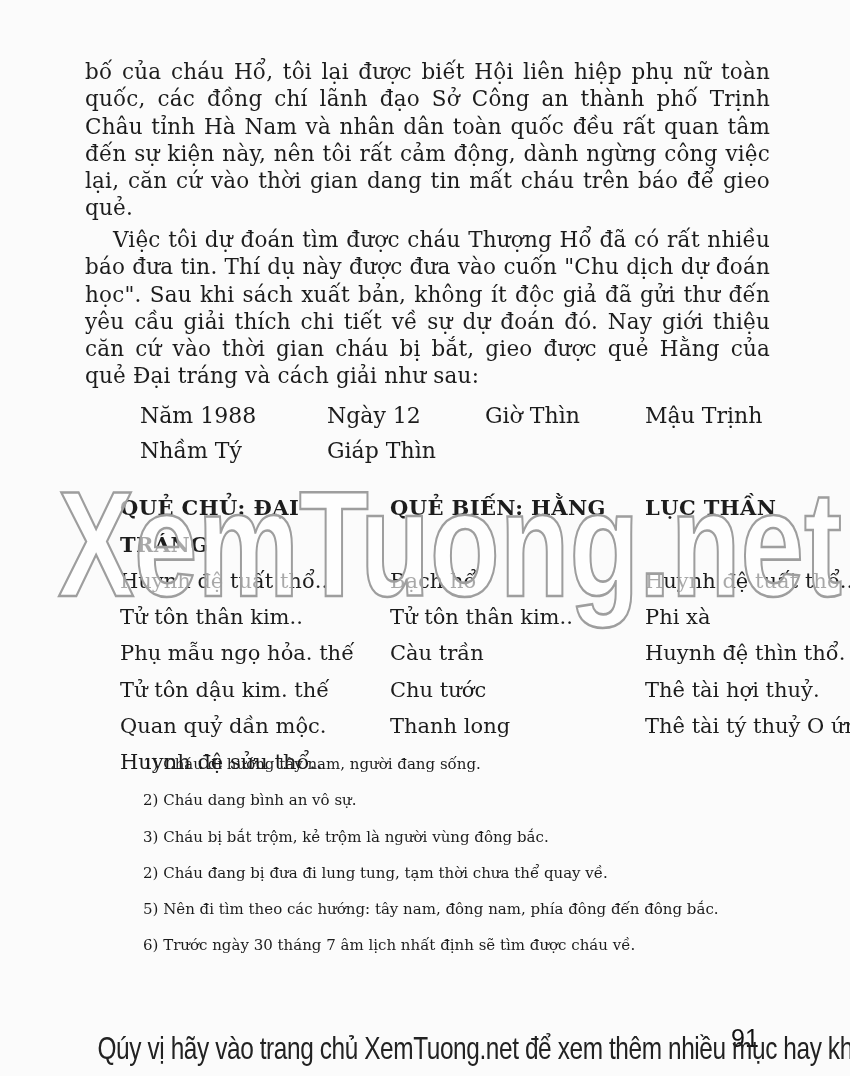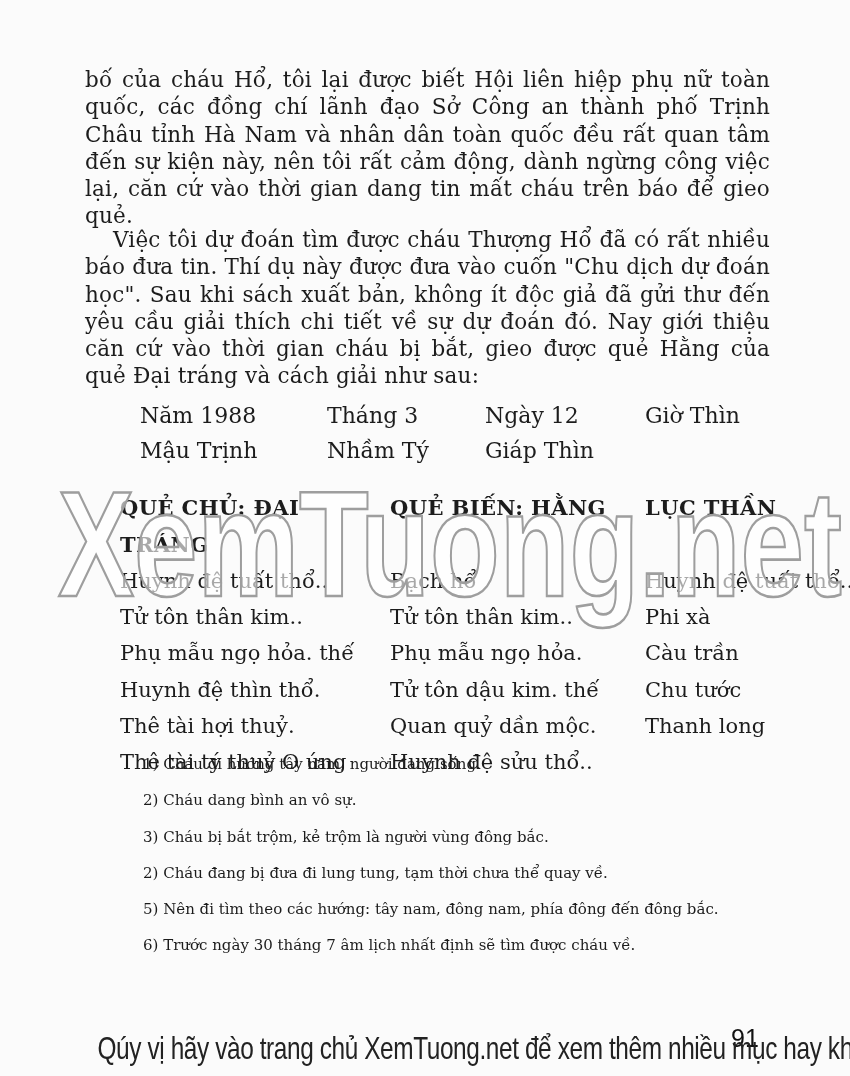--- a/index.html
+++ b/index.html
@@ -56,27 +56,26 @@
     font-size:30.5px;font-weight:400;color:#222;
     transform:scaleX(0.80);transform-origin:center;
     white-space:nowrap;letter-spacing:-0.5px;
   }
 </style>
 </head>
 <body>
 
 <div>
 
-  <div class="abs para" style="top:66px">bố của cháu Hổ, tôi lại được biết Hội liên hiệp phụ nữ toàn quốc, các đồng chí lãnh đạo Sở Công an thành phố Trịnh Châu tỉnh Hà Nam và nhân dân toàn quốc đều rất quan tâm đến sự kiện này, nên tôi rất cảm động, dành ngừng công việc lại, căn cứ vào thời gian dang tin mất cháu trên báo để gieo quẻ.</div>
+  <div class="abs para" style="top:58px">bố của cháu Hổ, tôi lại được biết Hội liên hiệp phụ nữ toàn quốc, các đồng chí lãnh đạo Sở Công an thành phố Trịnh Châu tỉnh Hà Nam và nhân dân toàn quốc đều rất quan tâm đến sự kiện này, nên tôi rất cảm động, dành ngừng công việc lại, căn cứ vào thời gian dang tin mất cháu trên báo để gieo quẻ.</div>
 
   <div class="abs para indent" style="top:226px">Việc tôi dự đoán tìm được cháu Thượng Hổ đã có rất nhiều báo đưa tin. Thí dụ này được đưa vào cuốn "Chu dịch dự đoán học". Sau khi sách xuất bản, không ít độc giả đã gửi thư đến yêu cầu giải thích chi tiết về sự dự đoán đó. Nay giới thiệu căn cứ vào thời gian cháu bị bắt, gieo được quẻ Hằng của quẻ Đại tráng và cách giải như sau:</div>
 
   <div class="abs dates" style="top:398px">
     <span class="dcell">Năm 1988</span>
-    <span class="dcell">Tháng 3</span>
     <span class="dcell">Ngày 12</span>
     <span class="dcell">Giờ Thìn</span>
     <span class="dcell">Mậu Trịnh</span>
     <span class="dcell">Nhầm Tý</span>
     <span class="dcell">Giáp Thìn</span>
   </div>
 
   <div class="abs hex" style="top:476px">
     <span class="hcell">QUẺ CHỦ: ĐẠI TRÁNG</span>
     <span class="hcell">QUẺ BIẾN: HẰNG</span>
@@ -84,21 +83,20 @@
 
     <span class="cell">Huynh đệ tuất thổ..</span>
     <span class="cell">Bạch hổ</span>
     <span class="cell">Huynh đệ tuất thổ.. ứng</span>
 
     <span class="cell">Tử tôn thân kim..</span>
     <span class="cell">Tử tôn thân kim..</span>
     <span class="cell">Phi xà</span>
 
     <span class="cell">Phụ mẫu ngọ hỏa. thế</span>
-    <span class="cell">Phụ mẫu ngọ hỏa.</span>
     <span class="cell">Càu trần</span>
 
     <span class="cell">Huynh đệ thìn thổ.</span>
     <span class="cell">Tử tôn dậu kim. thế</span>
     <span class="cell">Chu tước</span>
 
     <span class="cell">Thê tài hợi thuỷ.</span>
     <span class="cell">Quan quỷ dần mộc.</span>
     <span class="cell">Thanh long</span>
 

